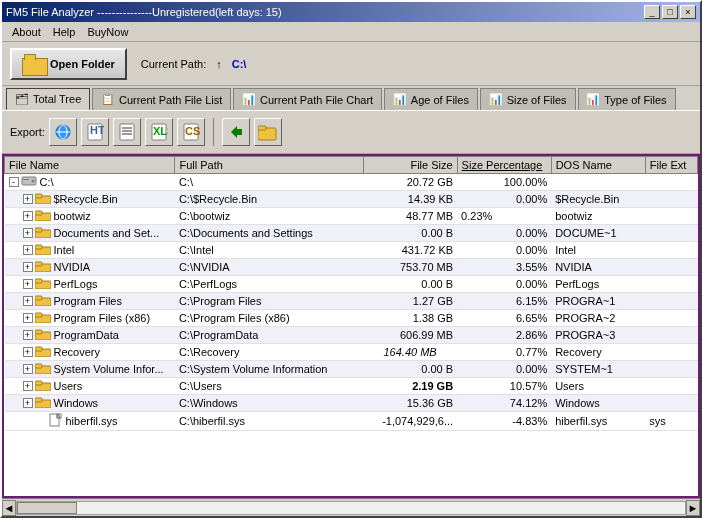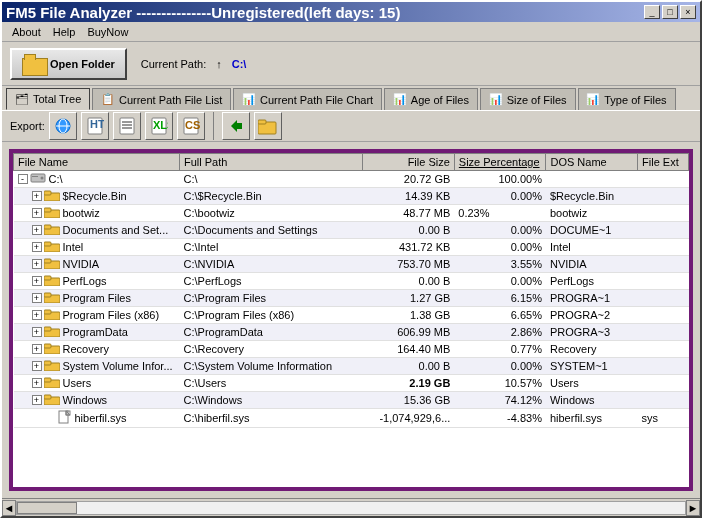--- a/index.html
+++ b/index.html
@@ -3,47 +3,47 @@
   <meta charset="utf-8">
   <style>
     * { box-sizing: border-box; margin: 0; padding: 0; font-family: 'MS Sans Serif', Tahoma, Arial, sans-serif; font-size: 11px; }
     body { background: #d4d0c8; width: 702px; height: 518px; overflow: hidden; }
     
     
     .window { width: 702px; height: 518px; border: 2px solid #ffffff; border-right-color: #404040; border-bottom-color: #404040; background: #d4d0c8; display: flex; flex-direction: column; }
     
     
     .title-bar { background: linear-gradient(to right, #0a246a, #a6b5e7); height: 20px; display: flex; align-items: center; justify-content: space-between; padding: 0 4px; flex-shrink: 0; }
-    .title-text { color: white; font-weight: bold; font-size: 15px; white-space: nowrap; }
+    .title-text { color: white; font-weight: normal; font-size: 11px; white-space: nowrap; }
     .title-buttons { display: flex; gap: 2px; }
     .title-btn { width: 16px; height: 14px; background: #d4d0c8; border: 1px solid #ffffff; border-right-color: #404040; border-bottom-color: #404040; font-size: 9px; text-align: center; line-height: 12px; cursor: pointer; }
     
     
     .menu-bar { background: #d4d0c8; height: 20px; display: flex; align-items: center; padding: 0 4px; border-bottom: 1px solid #a0a0a0; flex-shrink: 0; }
     .menu-item { padding: 2px 6px; cursor: pointer; font-size: 11px; }
     
     
     .toolbar { background: #d4d0c8; height: 44px; display: flex; align-items: center; padding: 4px 8px; border-bottom: 1px solid #a0a0a0; gap: 6px; flex-shrink: 0; }
     .open-folder-btn { display: flex; align-items: center; gap: 4px; background: linear-gradient(to bottom, #e8e8e8, #c8c8c8); border: 2px solid #ffffff; border-right-color: #404040; border-bottom-color: #404040; padding: 4px 10px; cursor: pointer; font-weight: bold; font-size: 12px; }
     .folder-icon { width: 24px; height: 20px; position: relative; }
     .folder-icon::before { content: ''; position: absolute; top: 4px; left: 0; width: 24px; height: 16px; background: #f0c040; border: 1px solid #a08020; }
     .folder-icon::after { content: ''; position: absolute; top: 0; left: 2px; width: 10px; height: 5px; background: #f0c040; border: 1px solid #a08020; border-bottom: none; }
     
     
     .tabs { display: flex; align-items: flex-end; padding: 2px 4px 0; background: #d4d0c8; flex-shrink: 0; gap: 2px; }
     .tab { height: 22px; padding: 2px 8px; border: 1px solid #808080; border-bottom: none; background: #c0bdb5; cursor: pointer; display: flex; align-items: center; gap: 4px; font-size: 11px; }
     .tab.active { background: #d4d0c8; border-color: #404040; border-bottom: 1px solid #d4d0c8; z-index: 1; font-weight: normal; }
     
     
-    .export-bar { background: #d4d0c8; height: 32px; display: flex; align-items: center; padding: 2px 8px; border-bottom: 1px solid #a0a0a0; gap: 4px; flex-shrink: 0; border-top: 1px solid #ffffff; }
+    .export-bar { background: #d4d0c8; height: 44px; display: flex; align-items: center; padding: 2px 8px; border-bottom: 1px solid #a0a0a0; gap: 4px; flex-shrink: 0; border-top: 1px solid #ffffff; }
     .export-btn { width: 28px; height: 28px; background: #d4d0c8; border: 1px solid #ffffff; border-right-color: #606060; border-bottom-color: #606060; display: flex; align-items: center; justify-content: center; cursor: pointer; font-size: 14px; }
     .export-sep { width: 1px; height: 28px; background: #808080; margin: 0 4px; }
     
     
-    .table-container { flex: 1; overflow: auto; border: 4px solid #701a75; margin: 7px; background: white; }
+    .table-container { flex: 1; overflow: auto; border: 2px solid #701a75; margin: 0; background: white; }
     .file-table { width: 100%; border-collapse: collapse; }
     .file-table th { background: #d4d0c8; border: 1px solid #808080; padding: 2px 4px; text-align: left; font-weight: normal; font-size: 11px; position: sticky; top: 0; white-space: nowrap; }
     .file-table td { border-bottom: 1px solid #e0e0e0; padding: 1px 4px; font-size: 11px; white-space: nowrap; }
     .file-table tr:nth-child(odd) td { background: #ffffff; }
     .file-table tr:nth-child(even) td { background: #f0f0f8; }
     
     .expand-btn { display: inline-block; width: 10px; height: 10px; border: 1px solid #808080; background: white; text-align: center; line-height: 8px; font-size: 9px; cursor: pointer; margin-right: 2px; }
     
     
     .hscroll { height: 18px; background: #d4d0c8; border-top: 1px solid #808080; display: flex; align-items: center; flex-shrink: 0; }
@@ -344,21 +344,21 @@
               <div style="display: flex; align-items: center; padding-left: 14px;">
                 <span class="expand-btn">+</span>
                 <span style="margin-right: 3px;"><svg width="16" height="12" viewBox="0 0 16 12">
                     <rect x="0" y="4" width="16" height="8" rx="1" fill="#f0c040" stroke="#a08020" stroke-width="1"></rect>
                     <rect x="0" y="2" width="7" height="4" rx="1" fill="#f0c040" stroke="#a08020" stroke-width="1"></rect>
                   </svg></span>
                 <span>Recovery</span>
               </div>
             </td>
             <td>C:\Recovery</td>
-            <td style="text-align: right;">164.40 MB</td>
+            <td style="text-align: center; font-style: italic;">164.40 MB</td>
             <td style="text-align: right;">0.77%</td>
             <td>Recovery</td>
             <td></td>
           </tr>
           <tr>
             <td>
               <div style="display: flex; align-items: center; padding-left: 14px;">
                 <span class="expand-btn">+</span>
                 <span style="margin-right: 3px;"><svg width="16" height="12" viewBox="0 0 16 12">
                     <rect x="0" y="4" width="16" height="8" rx="1" fill="#f0c040" stroke="#a08020" stroke-width="1"></rect>

